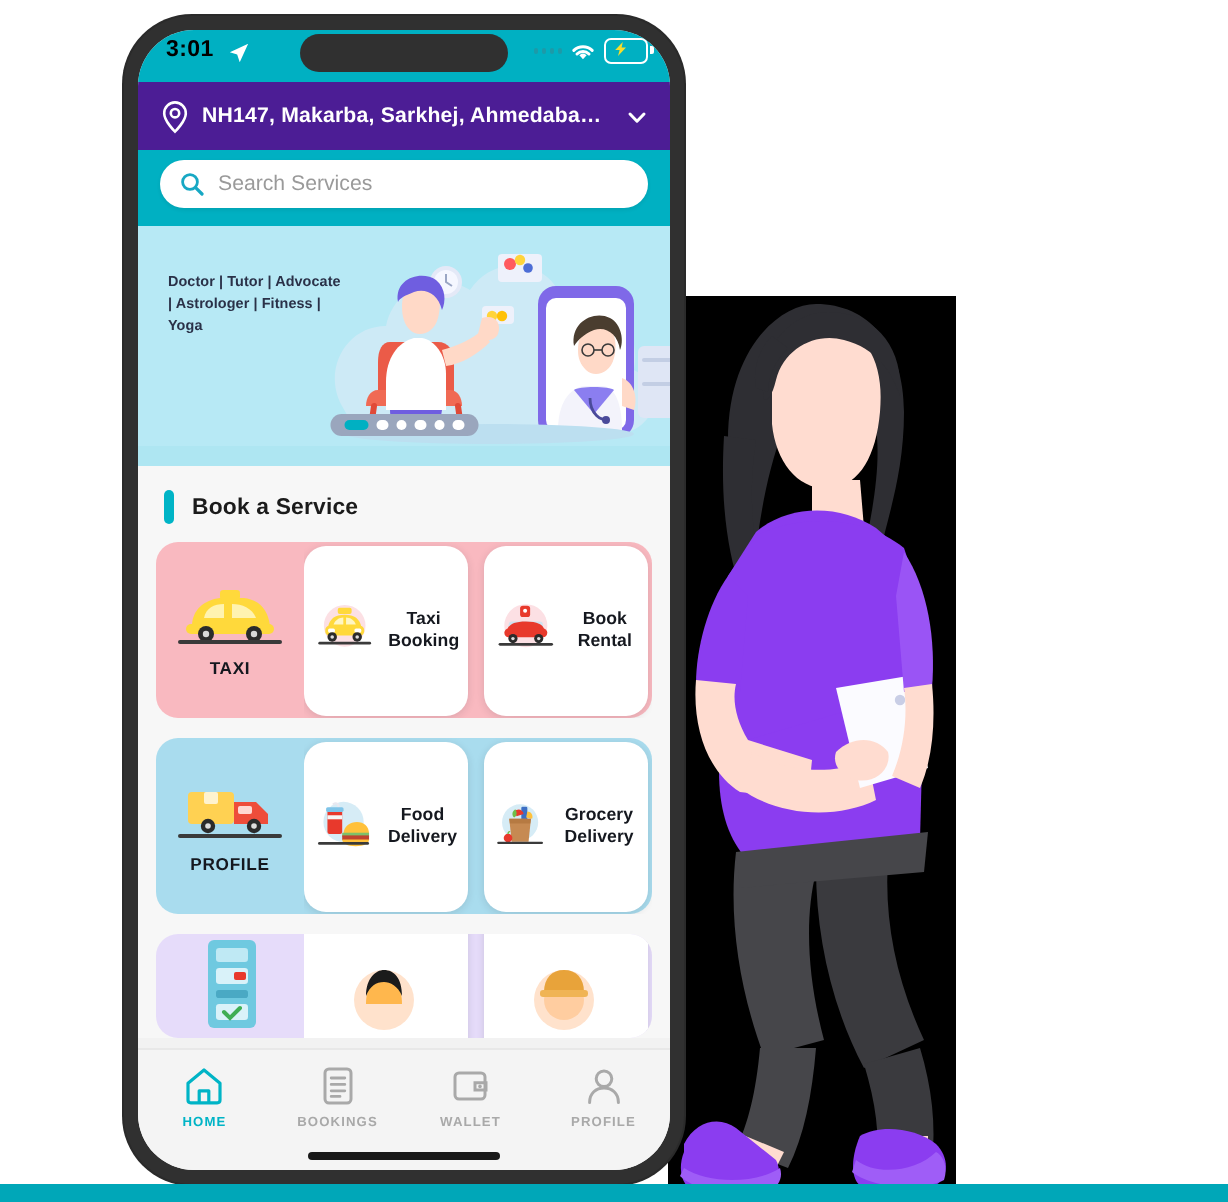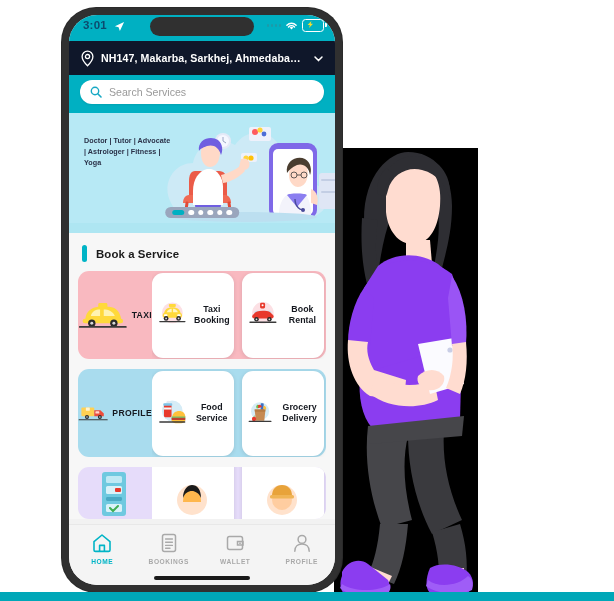--- a/index.html
+++ b/index.html
@@ -22,35 +22,35 @@
   }
   .screen{
     position:absolute;left:7px;top:7px;width:266px;height:570px;
     background:#f2f2f2;border-radius:28px;overflow:hidden;
     display:flex;flex-direction:column;
   }
 
   
   .statusbar{
     height:26px;background:#00b0c2;flex:0 0 auto;position:relative;
-    display:flex;align-items:center;color:#0c4a6e;
+    display:flex;align-items:center;color:#000000;
   }
   .sb-time{position:absolute;left:14px;top:4px;font-size:11.5px;font-weight:bold;letter-spacing:.2px;}
   .sb-loc-arrow{position:absolute;left:45px;top:6px;width:11px;height:11px;}
   .sb-notch{position:absolute;left:50%;transform:translateX(-50%);top:2px;width:104px;height:19px;background:#303030;border-radius:11px;}
   .sb-right{position:absolute;right:11px;top:4px;display:flex;align-items:center;gap:4px;}
   .sb-dots{display:flex;gap:1.5px;align-items:flex-end;}
   .sb-dots i{display:block;width:2.5px;height:2.5px;background:#1d9aa8;border-radius:50%;}
   .sb-batt{position:relative;width:20px;height:11px;border:1.6px solid #ffffff;border-radius:3.5px;}
   .sb-batt:after{content:"";position:absolute;right:-3.6px;top:3px;width:2px;height:4px;background:#ffffff;border-radius:0 1px 1px 0;}
   .sb-bolt{position:absolute;left:3px;top:1px;width:9px;height:7px;}
 
   
   .locbar{
-    flex:0 0 auto;height:34px;background:#0f172a;display:flex;align-items:center;
+    flex:0 0 auto;height:34px;background:#4c1d95;display:flex;align-items:center;
     padding:0 10px 0 11px;color:#ffffff;gap:6px;
   }
   .locbar .pin{width:15px;height:17px;flex:0 0 auto;}
   .locbar .addr{
     flex:1 1 auto;font-size:10.6px;font-weight:bold;white-space:nowrap;overflow:hidden;
     text-overflow:ellipsis;letter-spacing:.1px;
   }
   .locbar .chev{width:13px;height:13px;flex:0 0 auto;}
 
   
@@ -90,21 +90,21 @@
   .sheet{background:#f7f7f7;}
   .sec-head{display:flex;align-items:center;gap:9px;padding:12px 0 9px 13px;background:#f7f7f7;}
   .sec-bar{width:5px;height:17px;border-radius:3px;background:#00b4c6;}
   .sec-title{font-size:11.4px;font-weight:bold;color:#1b1b1b;letter-spacing:.1px;}
 
   .row{position:relative;height:88px;margin:0 9px 10px 9px;border-radius:11px;display:flex;align-items:stretch;}
   .row.taxi{background:#f9b9c0;}
   .row.delivery{background:#a9dcee;}
   .row.other{background:#e6dcfa;}
 
-  .cat{width:74px;flex:0 0 auto;display:flex;flex-direction:row;align-items:center;justify-content:center;gap:4px;}
+  .cat{width:74px;flex:0 0 auto;display:flex;flex-direction:column;align-items:center;justify-content:center;gap:4px;}
   .cat-art{width:54px;height:34px;}
   .cat-label{font-size:8.6px;font-weight:bold;color:#15181f;letter-spacing:.35px;}
 
   .cards{flex:1 1 auto;display:flex;gap:8px;align-items:center;overflow:hidden;padding-right:0;}
   .card{
     flex:0 0 auto;width:82px;height:85px;background:#ffffff;border-radius:11px;
     box-shadow:0 1px 4px rgba(30,30,40,.13);
     display:flex;flex-direction:row;align-items:center;justify-content:center;gap:3px;padding:4px 3px;
     box-sizing:border-box;
   }
@@ -383,21 +383,21 @@
                 <path d="M17 4 C20 2 22 4 21 7" stroke="#e8e8f0" stroke-width="1.6" fill="none"></path>
                 <rect x="13" y="8" width="11" height="18" rx="1.6" fill="#e8392c"></rect>
                 <rect x="12" y="6" width="13" height="3.5" rx="1.2" fill="#7fc4e8"></rect>
                 <rect x="13" y="12" width="11" height="3" fill="#f6f6f6"></rect>
                 <path d="M25 26 C25 20 30 17 35 17 C40 17 44 20 44 26 Z" fill="#ffc13b"></path>
                 <rect x="24" y="25" width="20" height="3" fill="#7ec06a"></rect>
                 <rect x="24" y="27" width="20" height="3.5" fill="#c0432f"></rect>
                 <path d="M24 30 C24 33 28 35 34 35 C40 35 44 33 44 30 Z" fill="#ffc13b"></path>
                 <rect x="6" y="32" width="38" height="2" rx="1" fill="#3a3a3a"></rect>
               </svg>
-              <span class="card-label">Food Service</span>
+              <span class="card-label">Food Delivery</span>
             </div>
             <div class="card clip">
               <svg class="card-ico" viewBox="0 0 50 40">
                 <circle cx="25" cy="17" r="15" fill="#d6ecf6"></circle>
                 <rect x="26" y="4" width="5" height="13" rx="1" fill="#3c6fc4"></rect>
                 <path d="M20 8 C23 5 27 6 28 10 L22 12 Z" fill="#e8392c"></path>
                 <path d="M21 6 C23 9 22 12 20 13 C18 11 18 8 21 6 Z" fill="#6fbf4a"></path>
                 <path d="M31 8 C34 8 36 11 35 14 L30 13 Z" fill="#ffc13b"></path>
                 <path d="M16 14 L34 14 L32 33 L18 33 Z" fill="#c68a52"></path>
                 <path d="M16 14 L34 14 L33.5 18 L16.5 18 Z" fill="#b67a42"></path>

